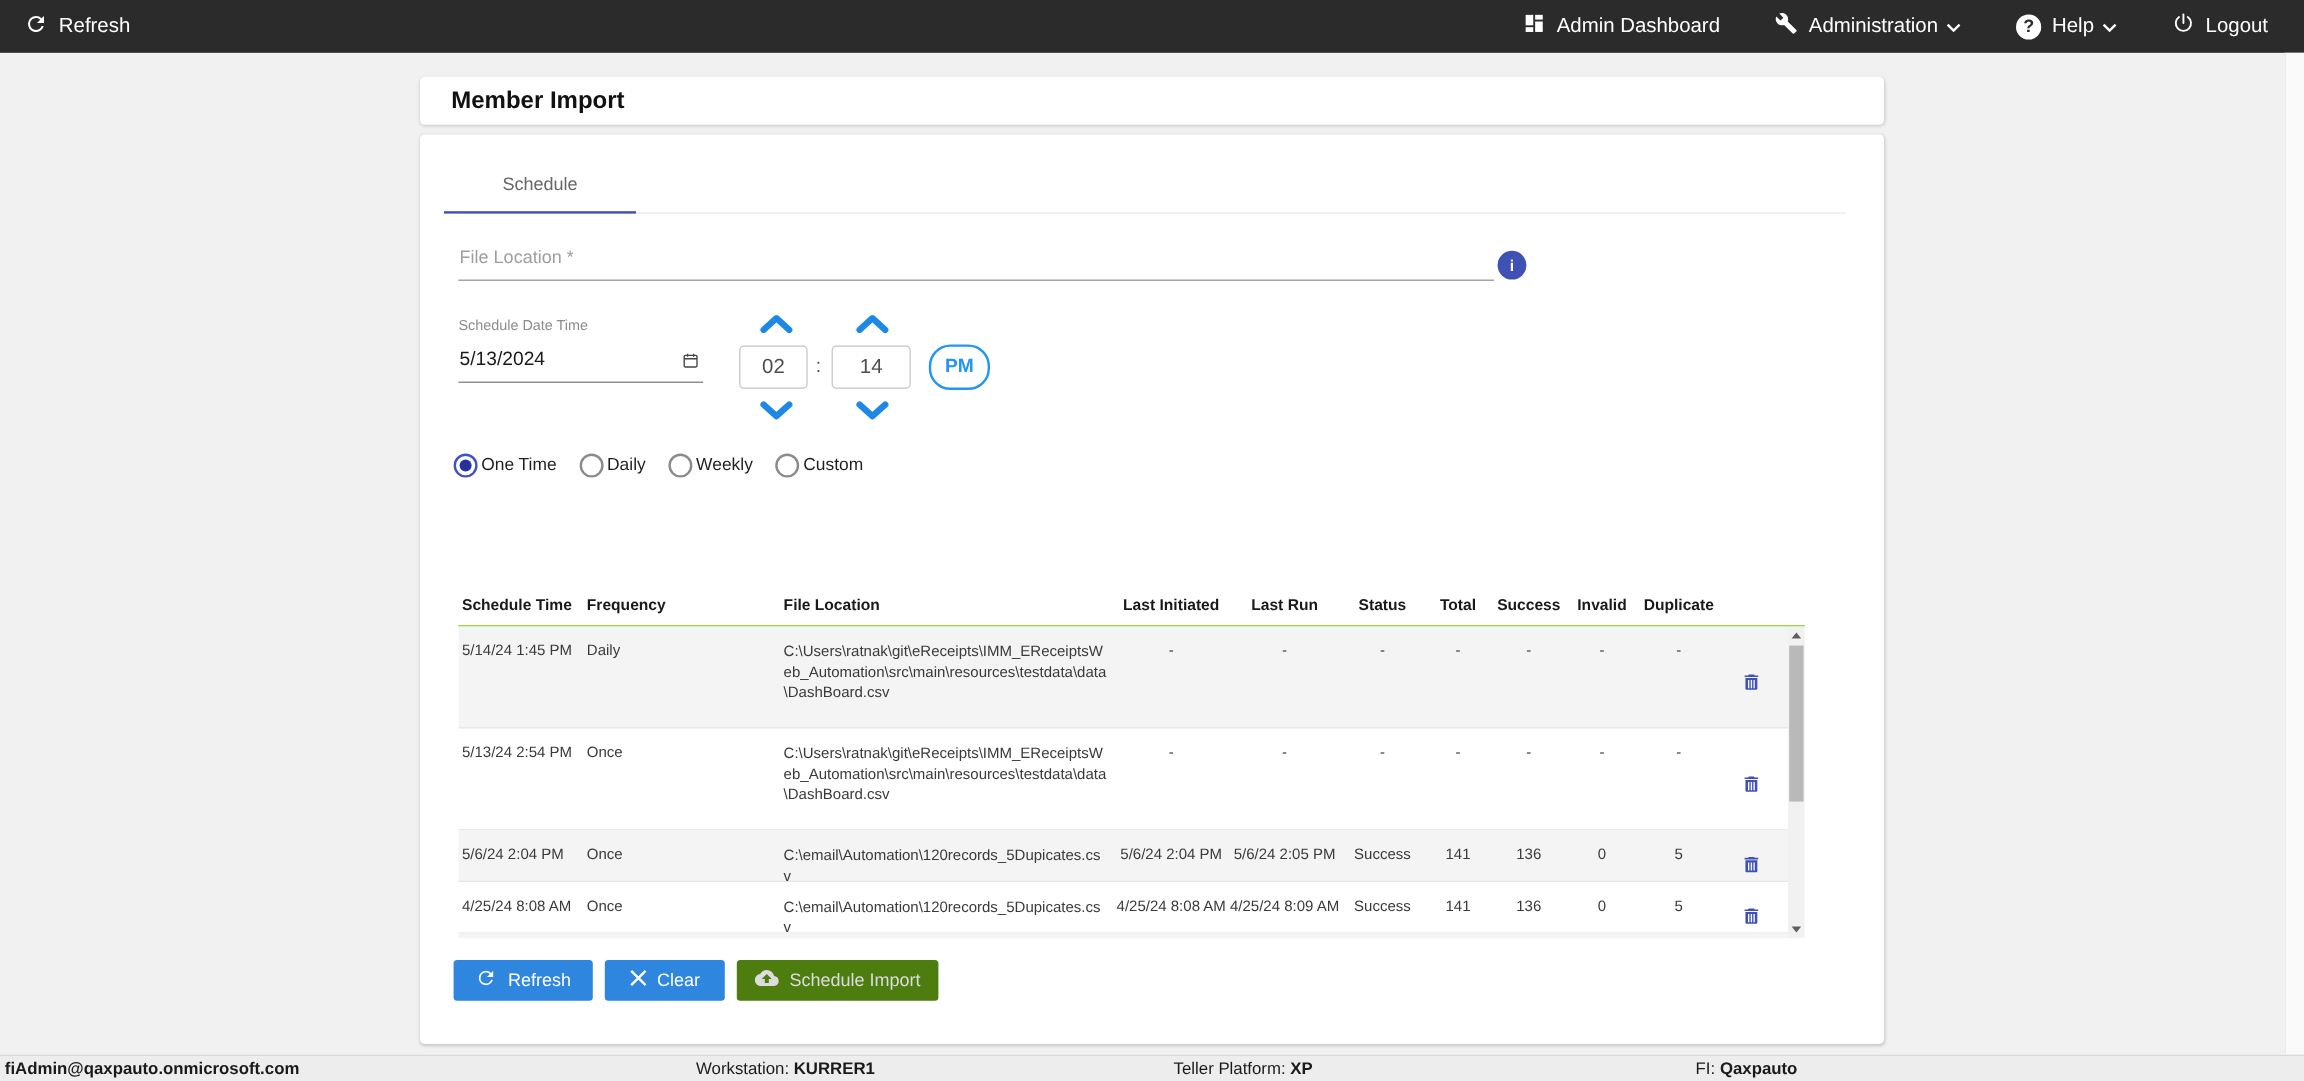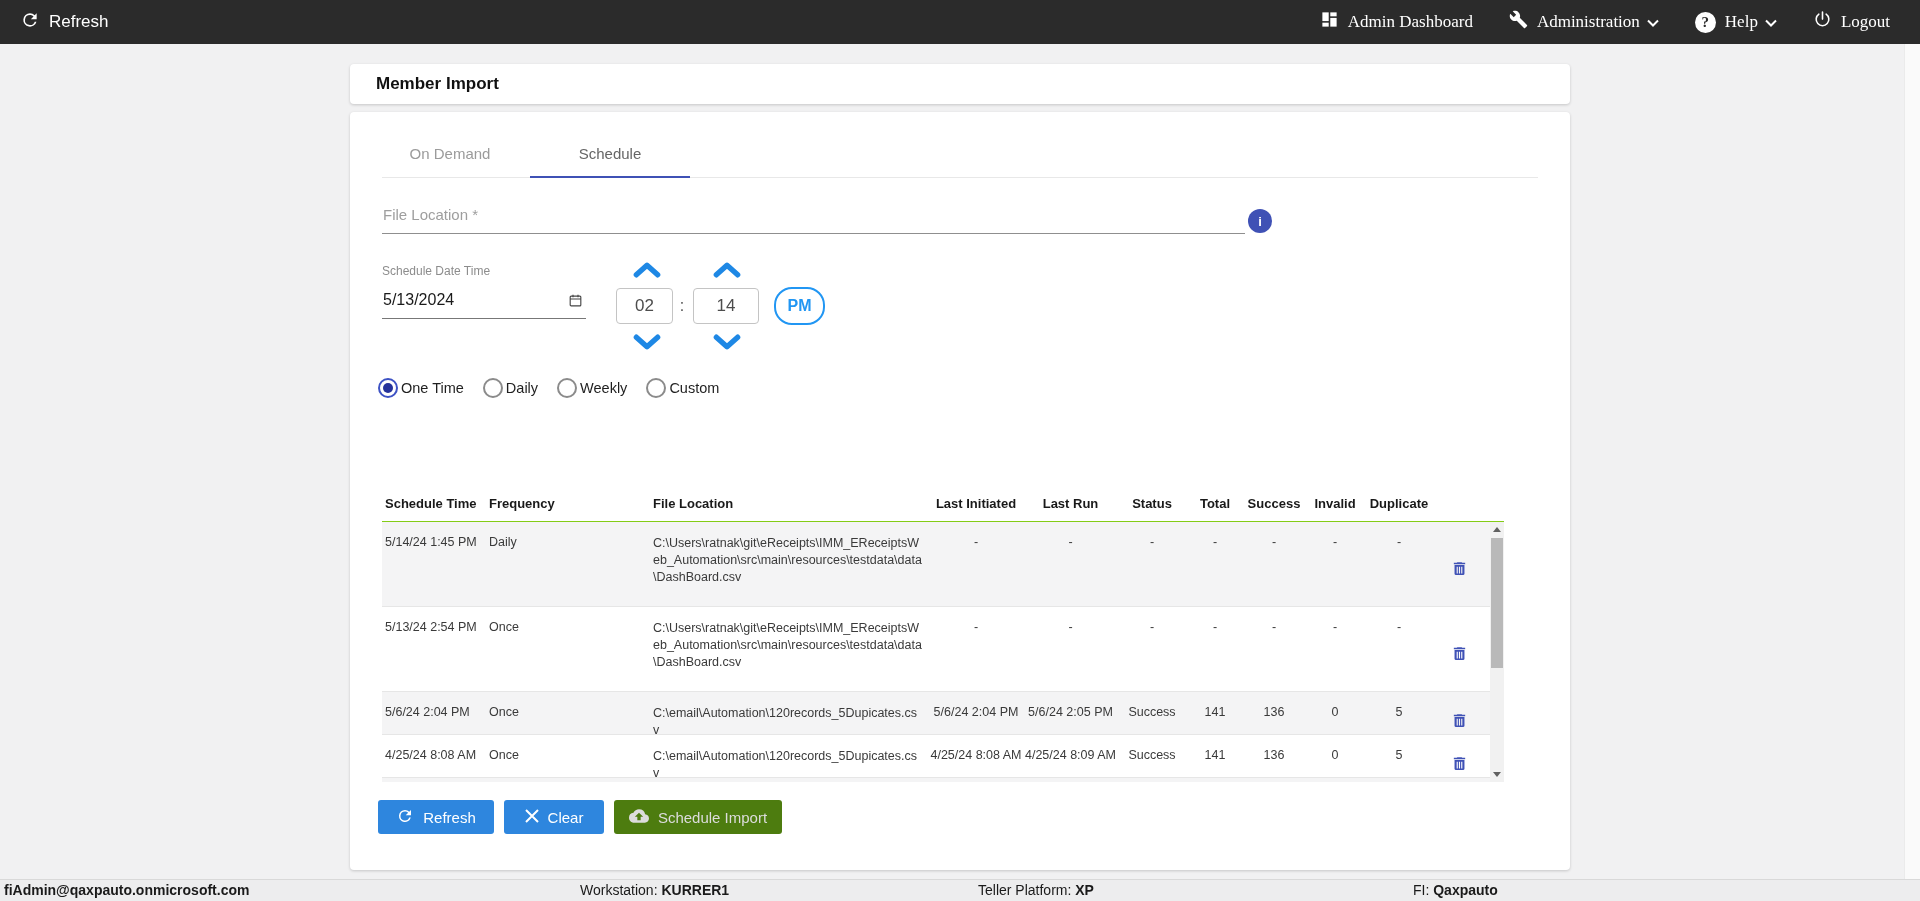--- a/index.html
+++ b/index.html
@@ -4,29 +4,29 @@
 <style>
   * { margin:0; padding:0; box-sizing:border-box; }
   html,body { width:1920px; height:901px; overflow:hidden; }
   body { font-family:"Liberation Sans", sans-serif; background:#f1f1f2; }
   .screen { position:relative; width:1920px; height:901px; background:#f1f1f2; overflow:hidden; }
 
   
   .topbar { position:absolute; top:0; left:0; width:1920px; height:44px; background:#2b2b2b; color:#fff;
             display:flex; align-items:center; padding:0 30px 0 20px; font-size:17px; }
   .tb-item { display:inline-flex; align-items:center; gap:9px; cursor:pointer; white-space:nowrap; }
-  .tb-right { margin-left:auto; display:flex; align-items:center; gap:36px;font-family:Liberation Serif, serif; }
+  .tb-right { margin-left:auto; display:flex; align-items:center; gap:46px; }
   .help-badge { width:21px; height:21px; border-radius:50%; background:#fff; color:#2b2b2b;
                 display:flex; align-items:center; justify-content:center; font-size:15px; font-weight:bold; }
   .chev { display:inline-block; margin-left:-2px; }
 
   
   .title-card { position:absolute; left:350px; top:64px; width:1220px; height:40px; background:#fff;
                 border-radius:4px; box-shadow:0 1px 3px rgba(0,0,0,.18); display:flex; align-items:center; }
-  .title-card h1 { font-size:17px; font-weight:bold; color:#111; padding-left:26px; }
+  .title-card h1 { font-size:20px; font-weight:bold; color:#111; padding-left:26px; }
   .main-card { position:absolute; left:350px; top:112px; width:1220px; height:758px; background:#fff;
                border-radius:4px; box-shadow:0 1px 3px rgba(0,0,0,.18); }
 
   
   .tabs-border { position:absolute; left:32px; right:32px; top:65px; height:1px; background:#e8e8e8; }
   .tabs { position:absolute; left:20px; top:18px; display:flex; }
   .tab { width:160px; height:47px; display:flex; align-items:center; justify-content:center;
          font-size:15px; color:#9b9b9b; cursor:pointer; position:relative; }
   .tab.active { color:#666; }
   .tab.active::after { content:""; position:absolute; left:0; right:0; bottom:-1px; height:2px; background:#3f51b5; }
@@ -159,21 +159,20 @@
   </div>
 
   <div class="title-card">
     <h1>Member Import</h1>
   </div>
 
   <div class="main-card">
 
     <div class="tabs-border"></div>
     <div class="tabs">
-      <div class="tab">On Demand</div>
       <div class="tab active">Schedule</div>
     </div>
 
     <div class="fileloc">
       <input type="text" placeholder="File Location *" style="">
     </div>
     <div class="info-btn">i</div>
 
     <div class="sdt-label">Schedule Date Time</div>
     <div class="date-wrap">

